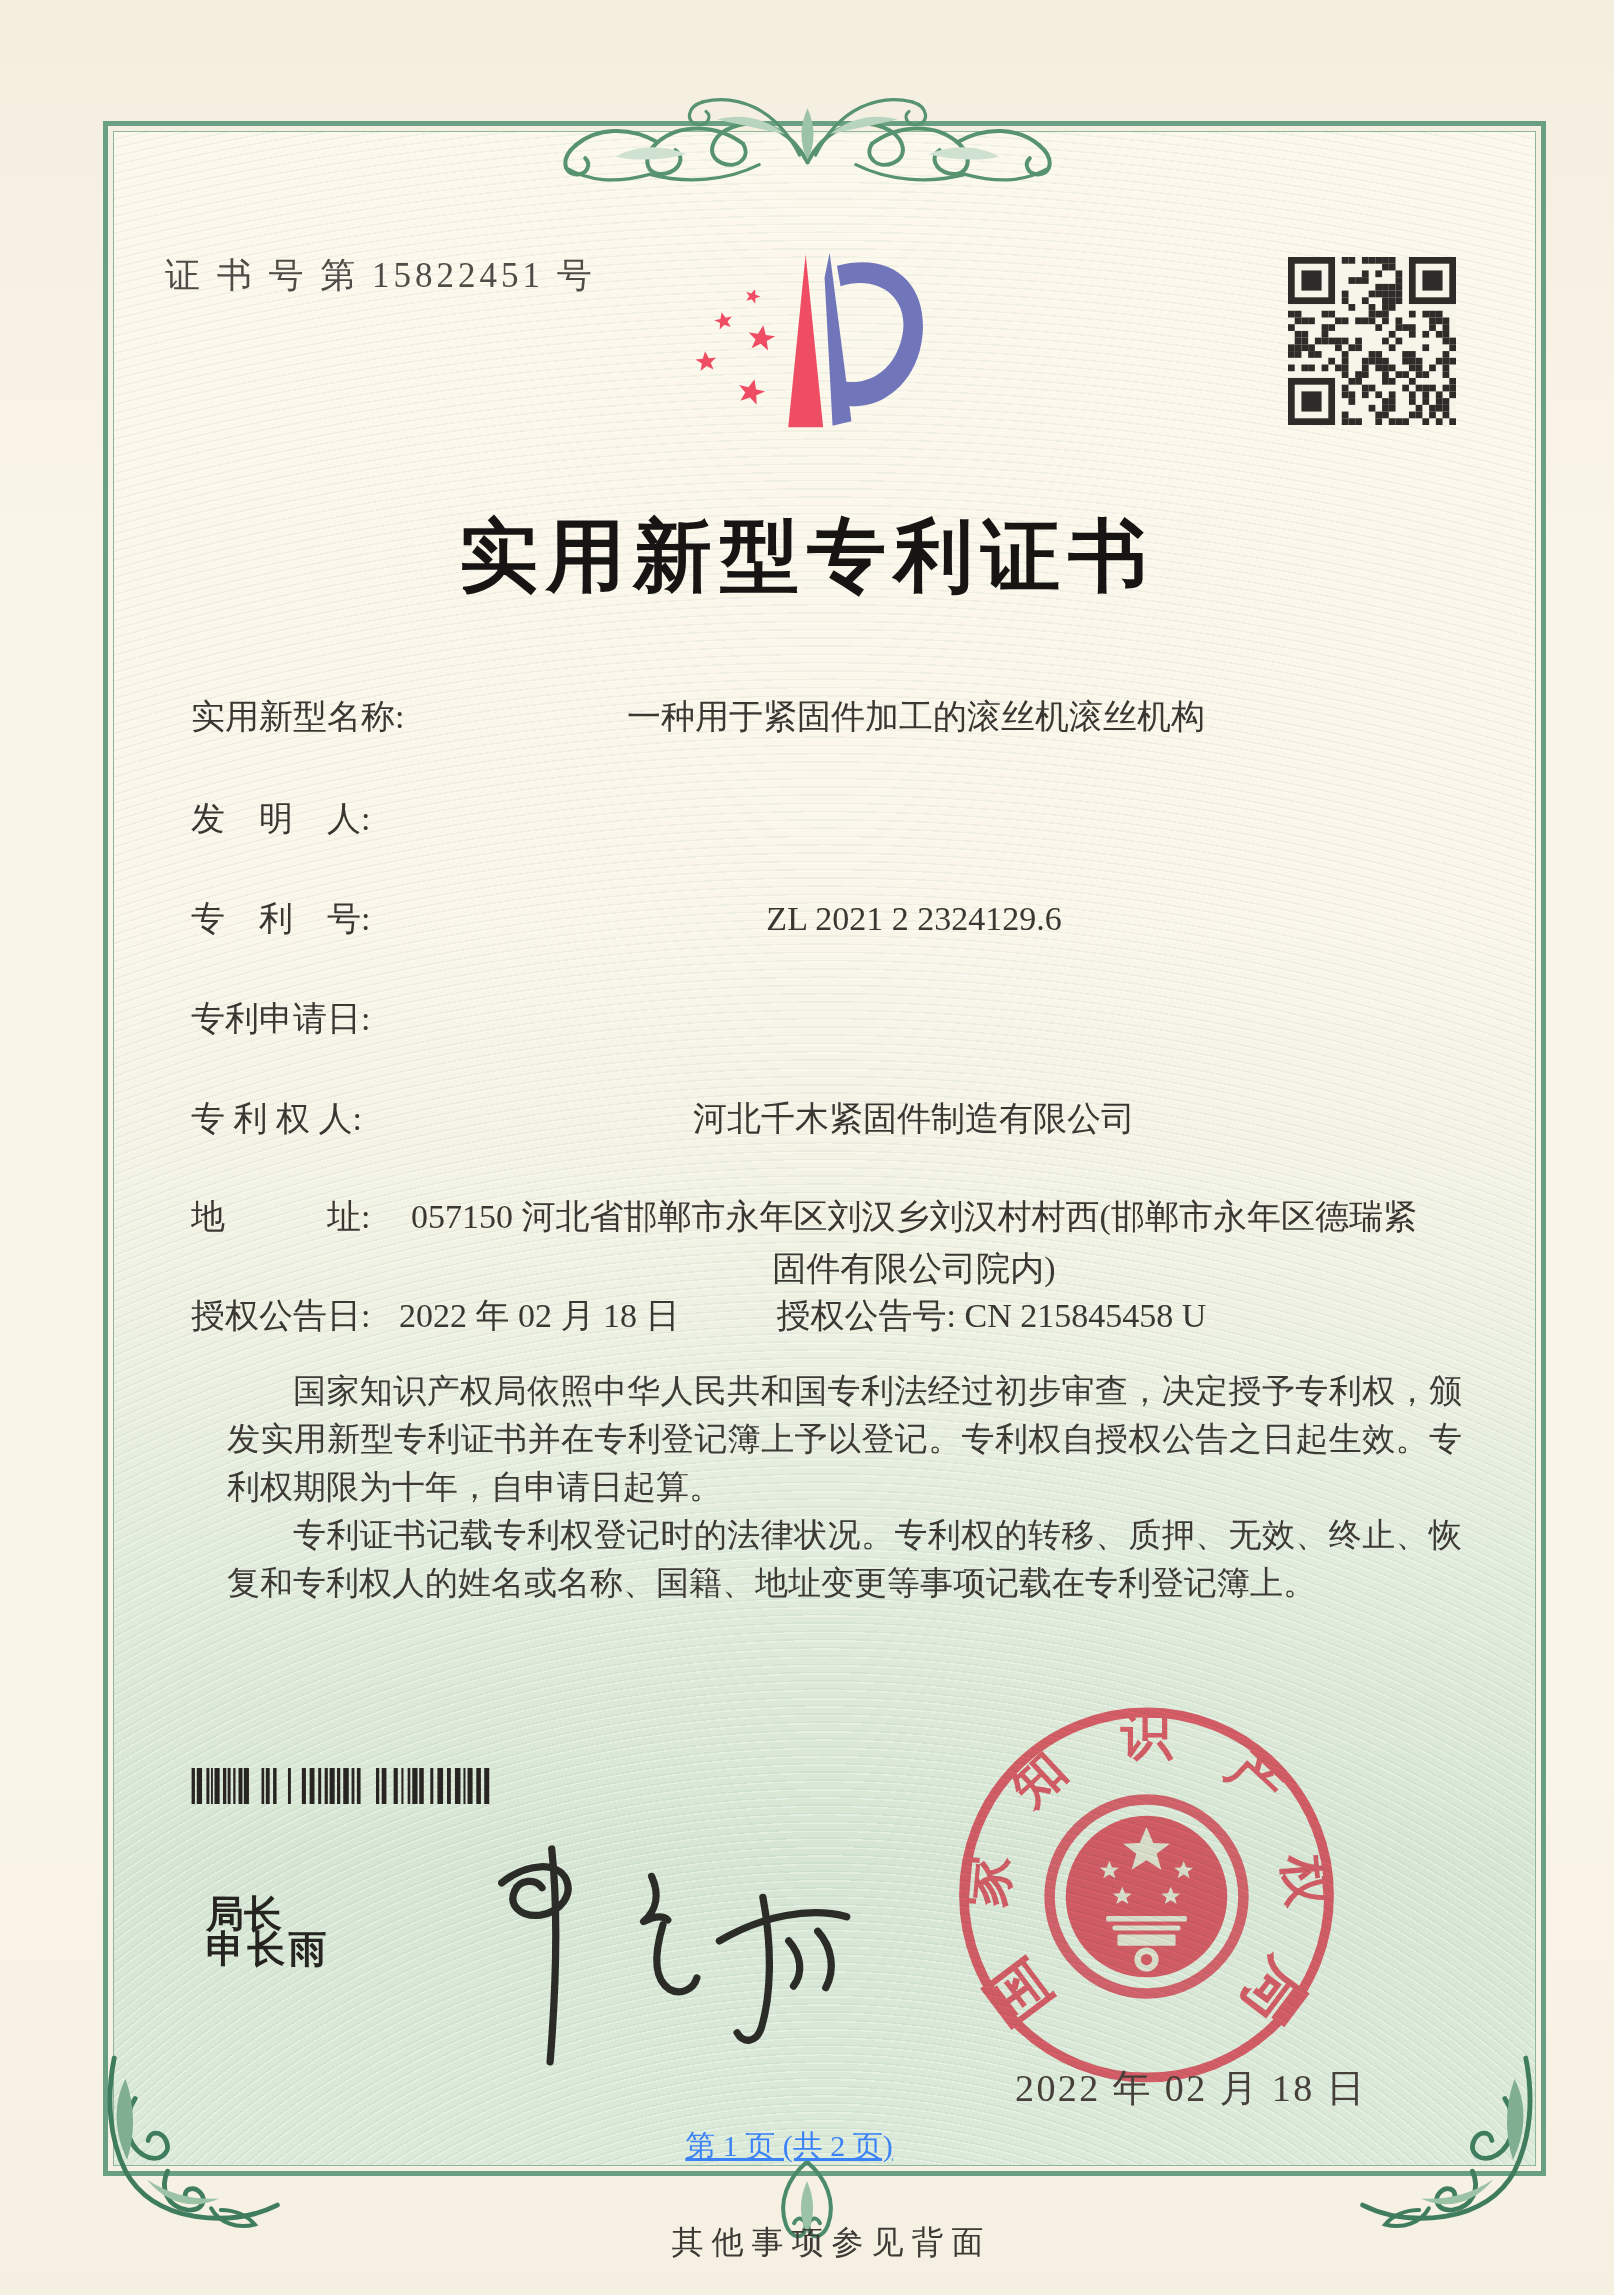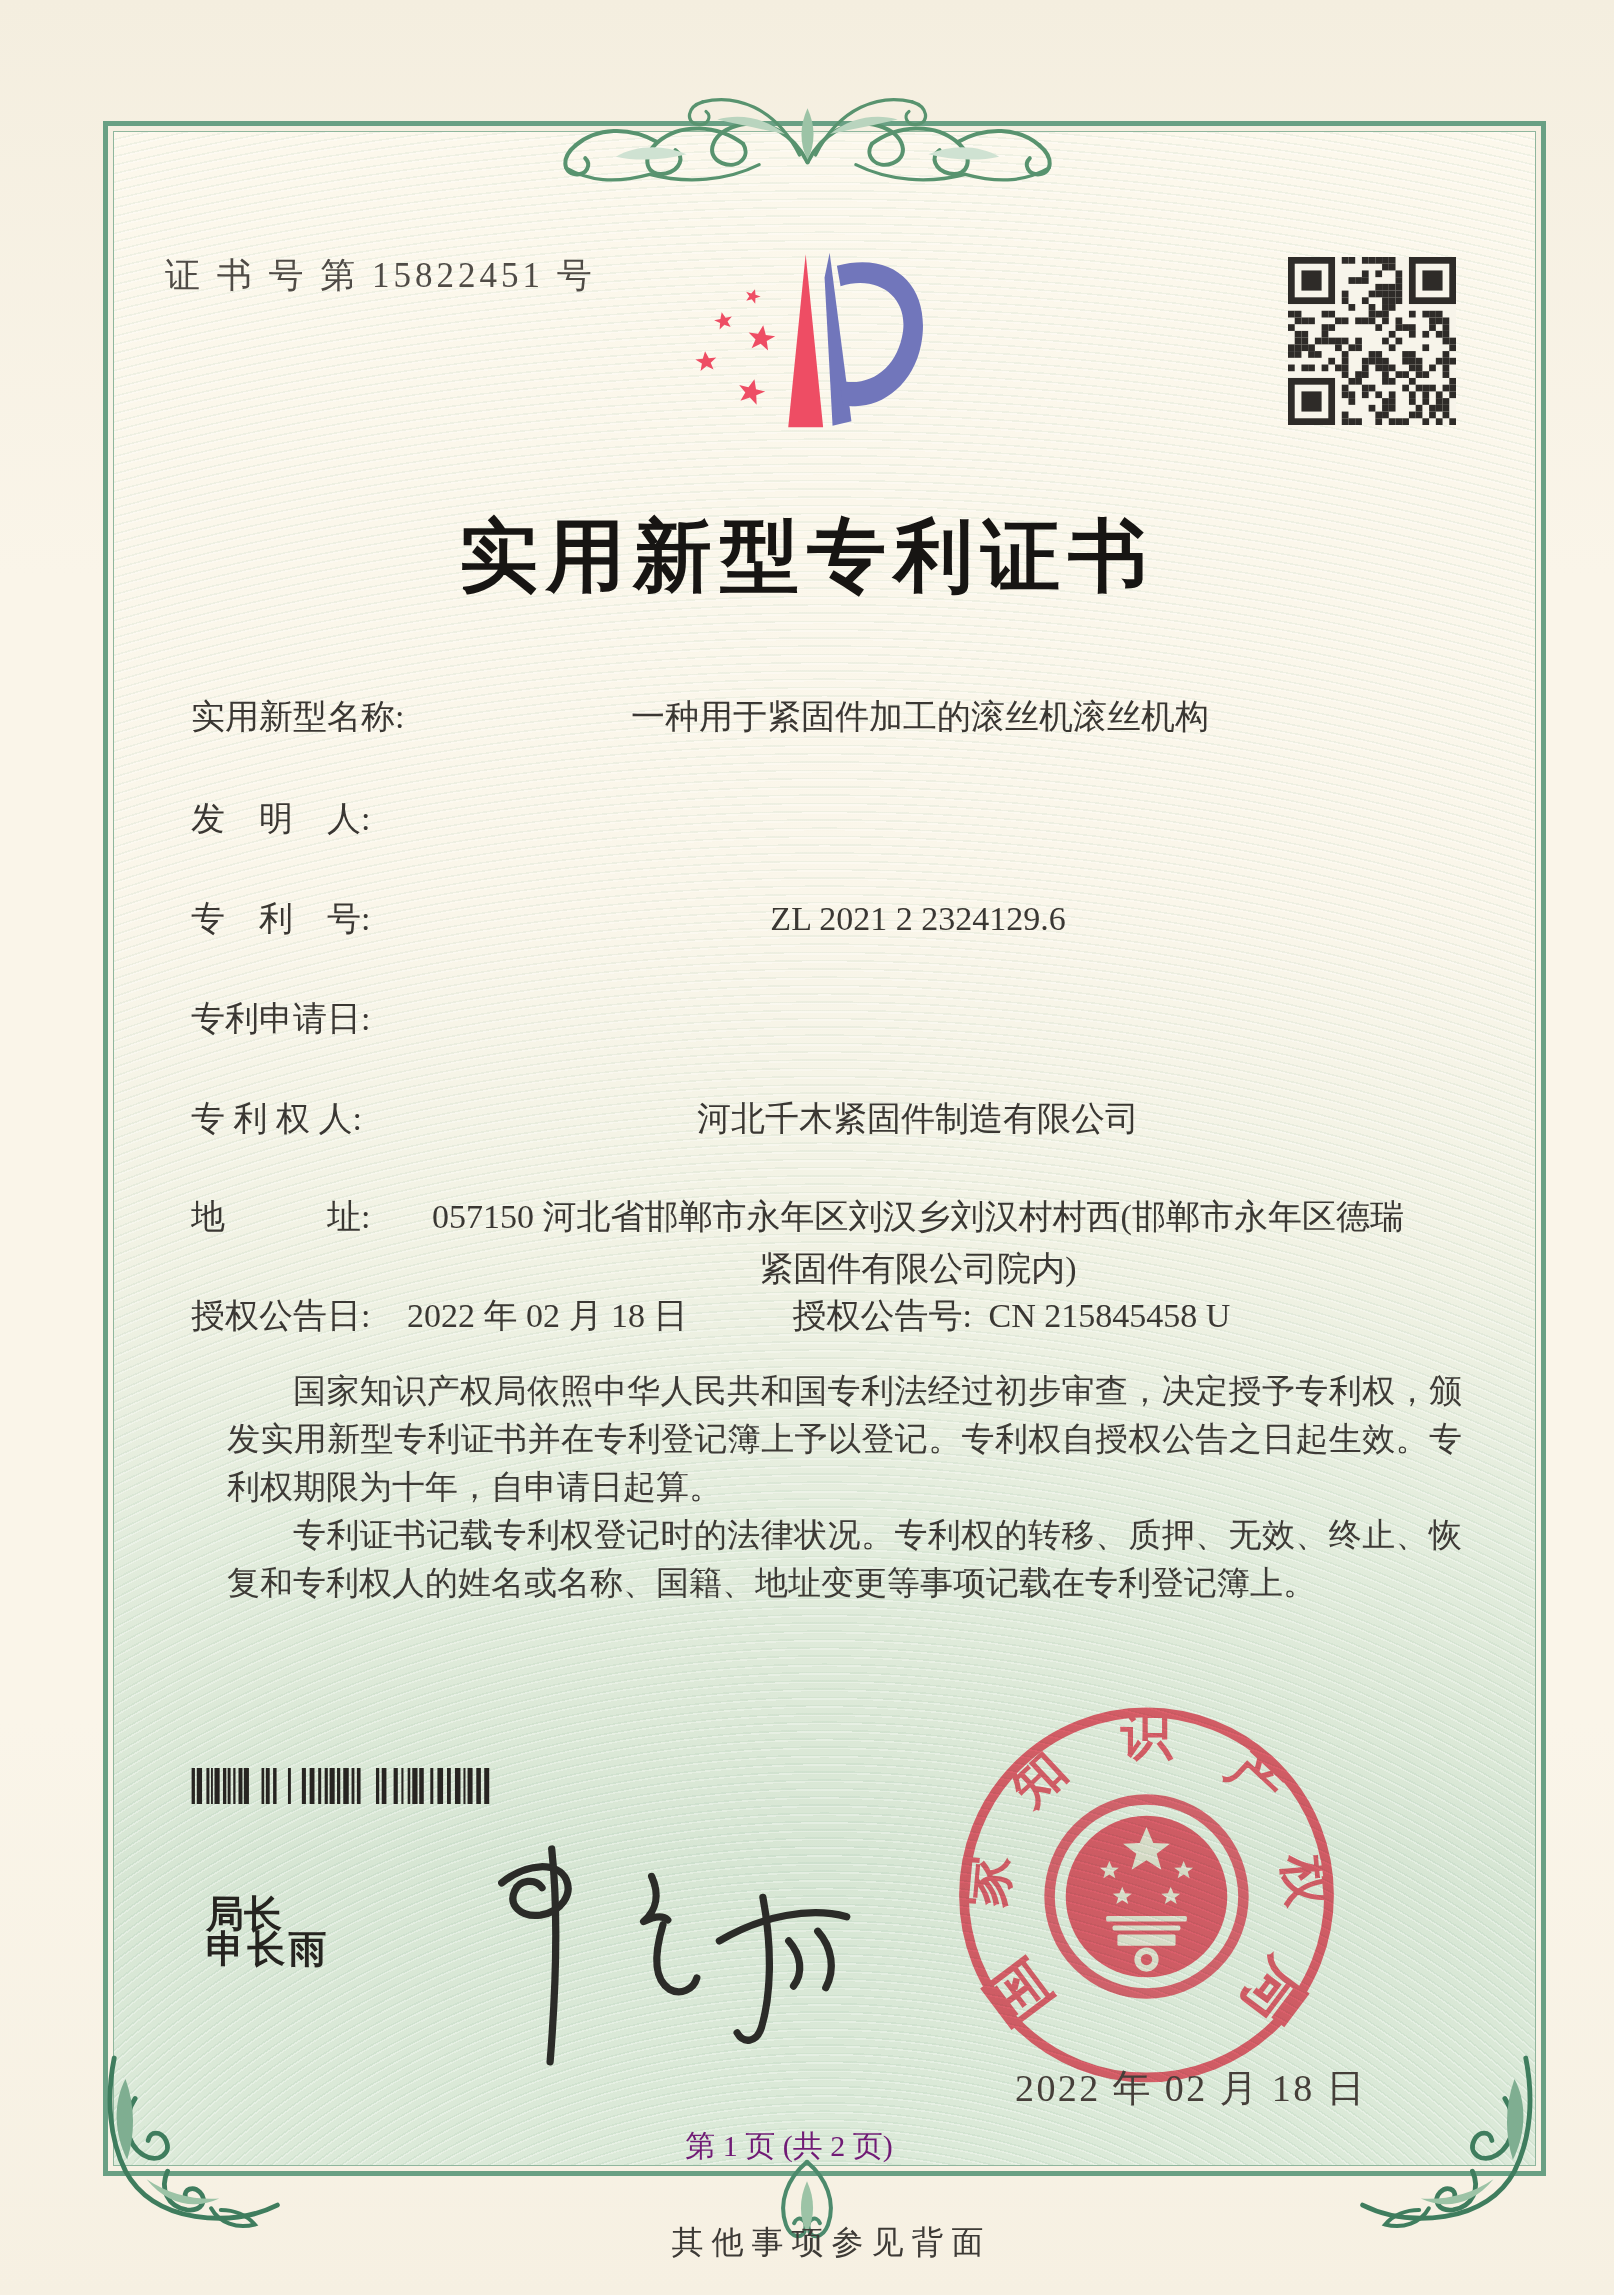--- a/index.html
+++ b/index.html
@@ -19,34 +19,34 @@
       linear-gradient(180deg,#fcf8ec 0%,#faf6ea 38%,#f1f2e4 55%,#e2ecdc 70%,#d7e6d4 85%,#dcead9 100%);
   }
   .ornament{position:absolute;pointer-events:none;}
   .cert-no{position:absolute;left:165px;top:252px;font-size:35px;letter-spacing:4px;color:#4f4b46;}
   .logo{position:absolute;left:680px;top:232px;width:247px;height:245px;}
   .qr{position:absolute;left:1288px;top:257px;width:168px;height:168px;}
   .title{
     position:absolute;left:0;top:504px;width:1614px;text-align:center;
     font-size:79px;font-weight:700;letter-spacing:8px;color:#171513;
   }
-  .frow{position:absolute;left:191px;width:1228px;display:flex;align-items:flex-start;font-size:34px;line-height:52px;color:#3a3733;gap:8px;}
+  .frow{position:absolute;left:191px;width:1228px;display:flex;align-items:flex-start;font-size:34px;line-height:52px;color:#3a3733;}
   .flabel{flex:0 0 218px;white-space:pre;}
   .fvalue{flex:1;margin-left:0;text-align:center;}
   .grant .flabel{flex:0 0 208px;}
   .grant .g2label{margin-left:97px;white-space:pre;}
   .paras{position:absolute;left:191px;top:1367px;width:1235px;font-size:33px;line-height:48px;color:#3d3a36;margin-left:36px;}
   .paras p{margin:0;text-indent:2em;text-align:justify;}
   .barcode{position:absolute;left:190px;top:1768px;width:312px;height:36px;}
   .signer{position:absolute;left:206px;top:1895px;font-family:"Liberation Sans","DejaVu Sans",sans-serif;font-weight:600;color:#262420;font-size:38px;line-height:38px;}
   .signer .name{letter-spacing:3.2px;font-family:Liberation Mono, monospace;}
   .signature{position:absolute;left:424px;top:1820px;width:436px;height:266px;}
   .seal{position:absolute;left:951px;top:1693px;width:391px;height:420px;mix-blend-mode:multiply;opacity:.93;}
   .seal-date{position:absolute;left:981px;top:2063px;width:420px;text-align:center;font-size:38px;color:#453e39;letter-spacing:2.4px;z-index:5;}
-  .footer-page{position:absolute;left:103px;top:2126px;width:1372px;text-align:center;font-size:30px;color:#701a75;}
+  .footer-page{position:absolute;left:103px;top:2126px;width:1372px;text-align:center;font-size:30px;color:#3b82f6;text-decoration:underline;}
   .back-note{position:absolute;left:0;top:2221px;width:1663px;text-align:center;font-size:32px;letter-spacing:8px;color:#3d3a36;}
   svg{display:block;}
 </style>
 </head>
 <body>
 
 <div class="frame">
   <div class="frame-inner"></div>
 </div>
 

